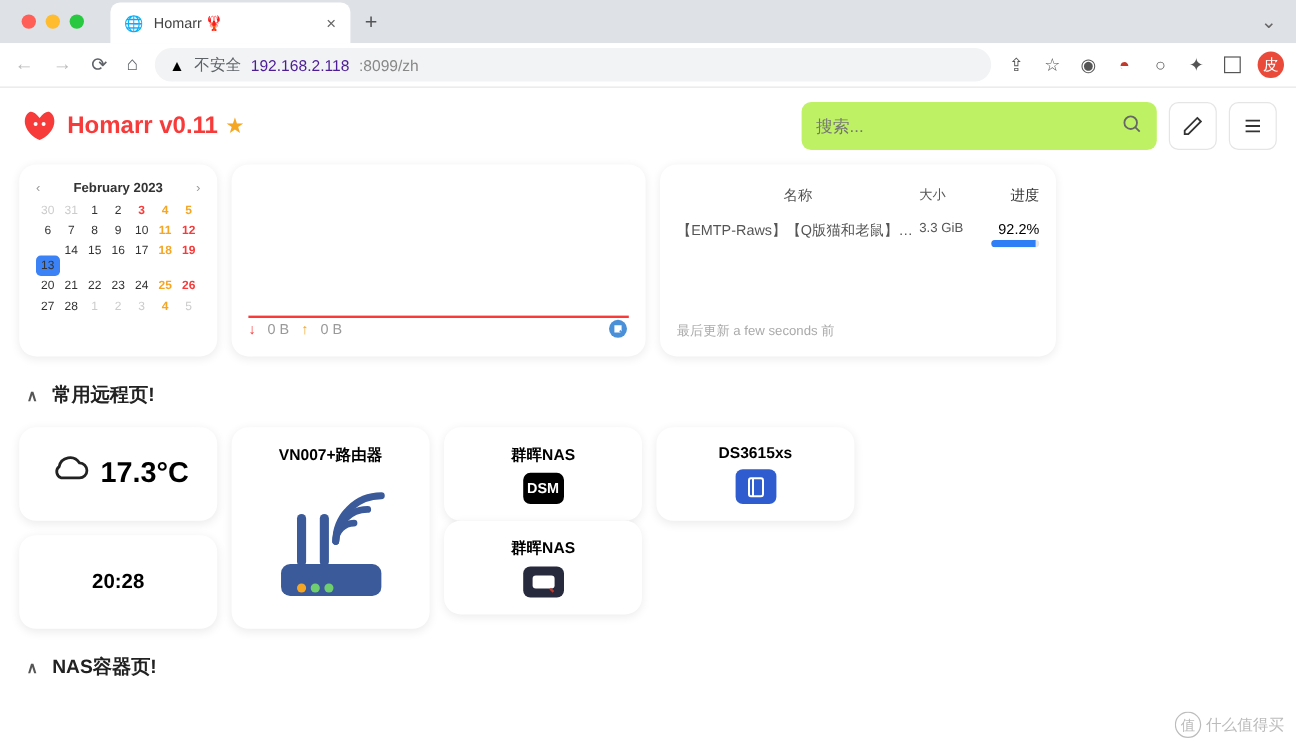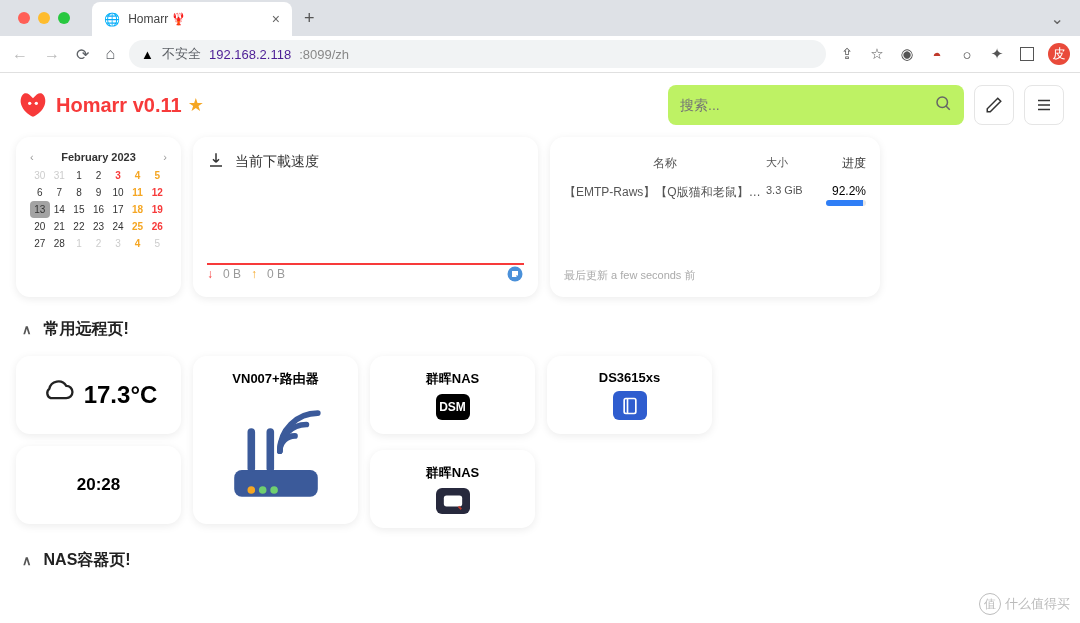--- a/index.html
+++ b/index.html
@@ -51,21 +51,21 @@
     
     .calendar-card { width: 165px; height: 160px; }
     .cal-head { display: flex; align-items: center; justify-content: space-between; font-size: 11px; color: #333; padding-bottom: 4px; }
     .cal-nav { color: #999; font-size: 11px; }
     .cal-title { font-weight: 600; }
     .cal-grid { display: grid; grid-template-columns: repeat(7, 1fr); gap: 0; font-size: 10px; }
     .cal-cell { text-align: center; padding: 3px 0; color: #333; }
     .cal-cell.dim { color: #ccc; }
     .cal-cell.red { color: #f73a3a; font-weight: 600; }
     .cal-cell.yellow { color: #f5a623; font-weight: 600; }
-    .cal-cell.today { background: #a3a3a3; border-radius: 4px; }
+    .cal-cell.today { background: #3b82f6; border-radius: 4px; margin-top: 12px; }
 
     
     .download-card { width: 345px; height: 160px; display: flex; flex-direction: column; }
     .dl-head { display: flex; align-items: center; gap: 10px; font-size: 14px; color: #333; }
     .dl-ico { font-size: 16px; }
     .dl-graph { flex: 1; display: flex; align-items: flex-end; padding: 6px 0 0; }
     .dl-line { width: 100%; height: 2px; background: #f73a3a; }
     .dl-foot { display: flex; align-items: center; gap: 10px; font-size: 12px; color: #999; }
     .dl-down { color: #f73a3a; } .dl-up { color: #f5a623; }
     .dl-qb { margin-left: auto; width: 18px; height: 18px; }
@@ -88,21 +88,21 @@
     .row2 { display: flex; gap: 12px; }
     .col-weather { display: flex; flex-direction: column; gap: 12px; }
     .weather-card { width: 165px; height: 78px; display: flex; align-items: center; justify-content: center; gap: 10px; font-size: 24px; font-weight: 700; }
     .cloud-ico { font-size: 28px; }
     .clock-card { width: 165px; height: 78px; display: flex; align-items: center; justify-content: center; font-size: 17px; font-weight: 700; }
 
     .router-card { width: 165px; height: 168px; display: flex; flex-direction: column; align-items: center; gap: 8px; }
     .router-title { font-size: 14px; font-weight: 700; }
     .router-svg { width: 120px; height: 120px; }
 
-    .col-services { display: flex; flex-direction: column; gap: 16px; }
+    .col-services { display: flex; flex-direction: column; gap: 0; }
     .service-card { width: 165px; height: 78px; display: flex; flex-direction: column; align-items: center; justify-content: center; gap: 6px; }
     .svc-title { font-size: 13px; font-weight: 700; }
     .svc-icon { width: 34px; height: 34px; border-radius: 6px; display: flex; align-items: center; justify-content: center; color: #fff; font-size: 12px; font-weight: 700; }
     .dsm { background: #000000; }
     .wta { background: #2980d9; }
     .qnap { background: #27293d; color: #fff; }
     .xpe { background: #2f5dcf; }
 
     .watermark { position: fixed; bottom: 8px; right: 10px; color: #b0b0b0; font-size: 13px; display: flex; align-items: center; gap: 4px; opacity: 0.85; }
     .wm-circle { width: 22px; height: 22px; border: 1.5px solid #b0b0b0; border-radius: 50%; display: flex; align-items: center; justify-content: center; font-size: 12px; }
@@ -227,28 +227,20 @@
           <div class="cal-cell ">28</div>
           <div class="cal-cell dim">1</div>
           <div class="cal-cell dim">2</div>
           <div class="cal-cell dim">3</div>
           <div class="cal-cell dim yellow">4</div>
           <div class="cal-cell dim">5</div>
         </div>
     </div>
 
     <div class="card download-card">
-      <div class="dl-head">
-        <span class="dl-ico">
-          <svg width="18" height="18" viewBox="0 0 24 24" fill="none" stroke="#333" stroke-width="2">
-              <path d="M12 3v12m0 0l4-4m-4 4l-4-4M4 20h16"></path>
-            </svg>
-        </span>
-        <span>当前下載速度</span>
-      </div>
       <div class="dl-graph">
           <div class="dl-line"></div>
         </div>
       <div class="dl-foot">
         <span class="dl-down">↓</span>
         <span>0 B</span>
         <span class="dl-up">↑</span>
         <span>0 B</span>
         <svg class="dl-qb" viewBox="0 0 24 24">
             <circle cx="12" cy="12" r="10" fill="#4a90d9"></circle>

